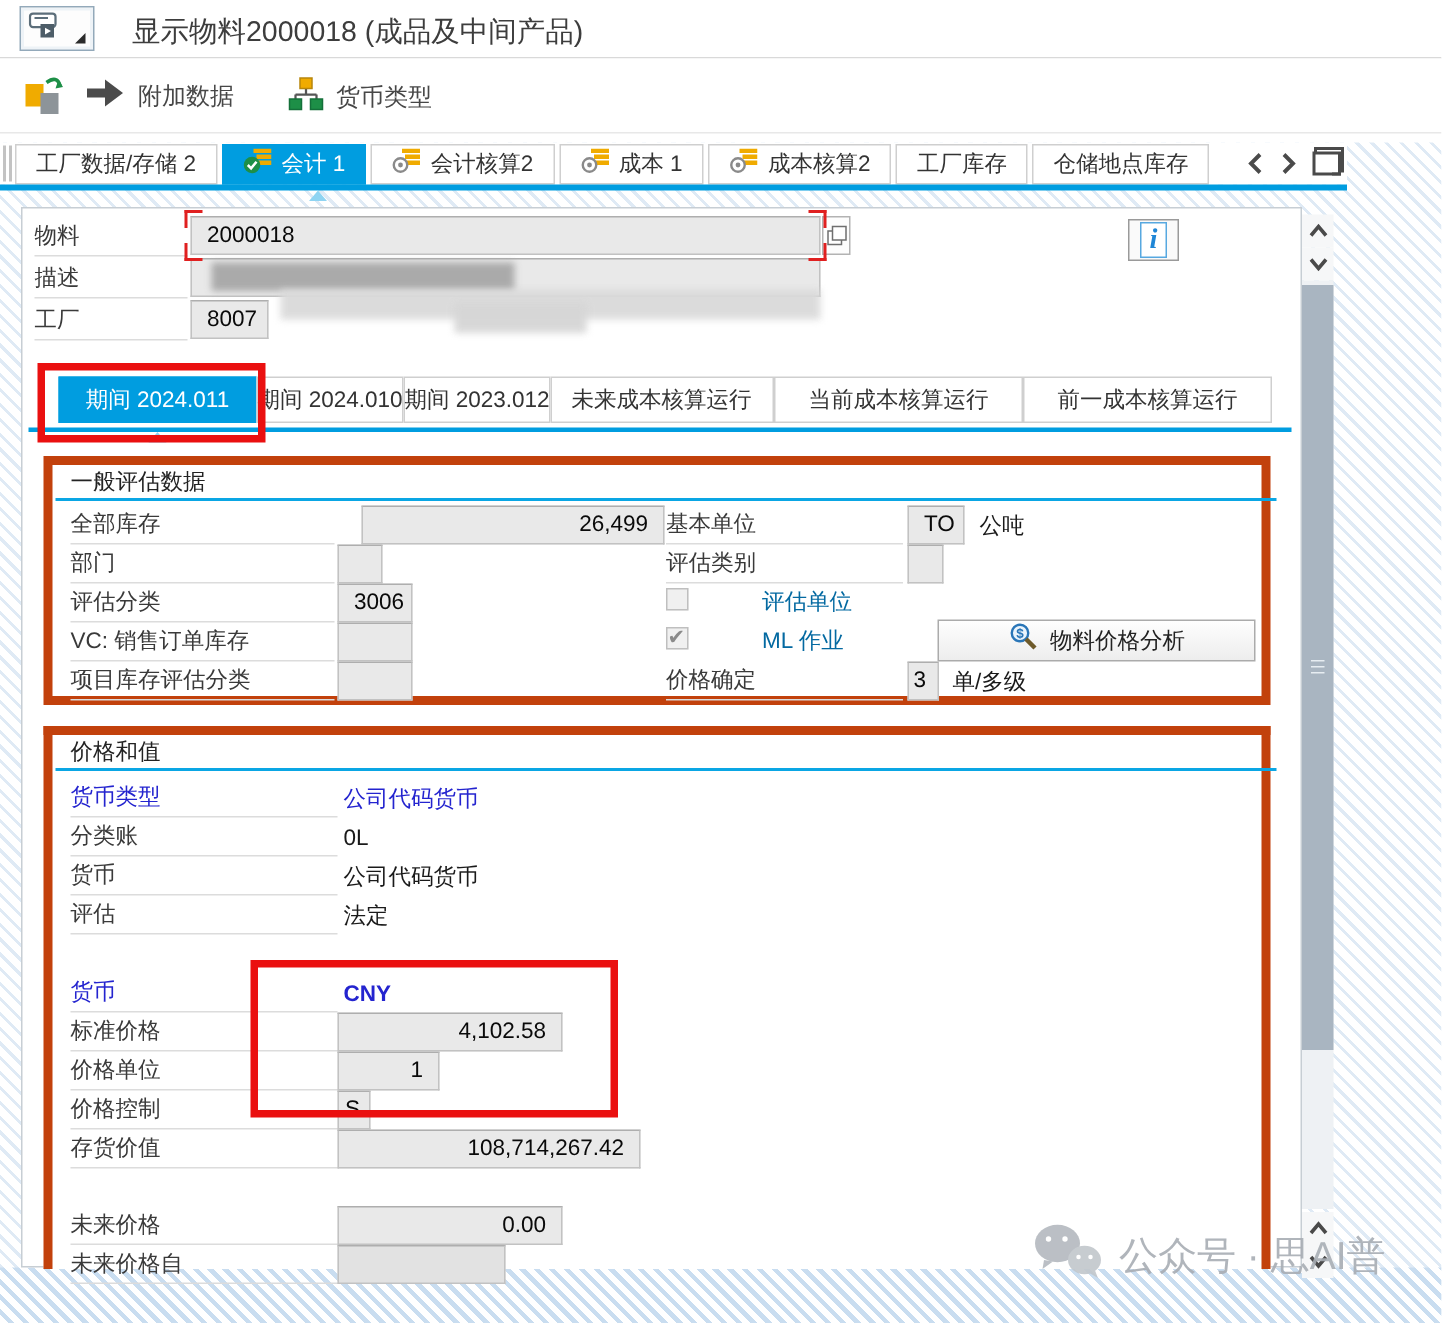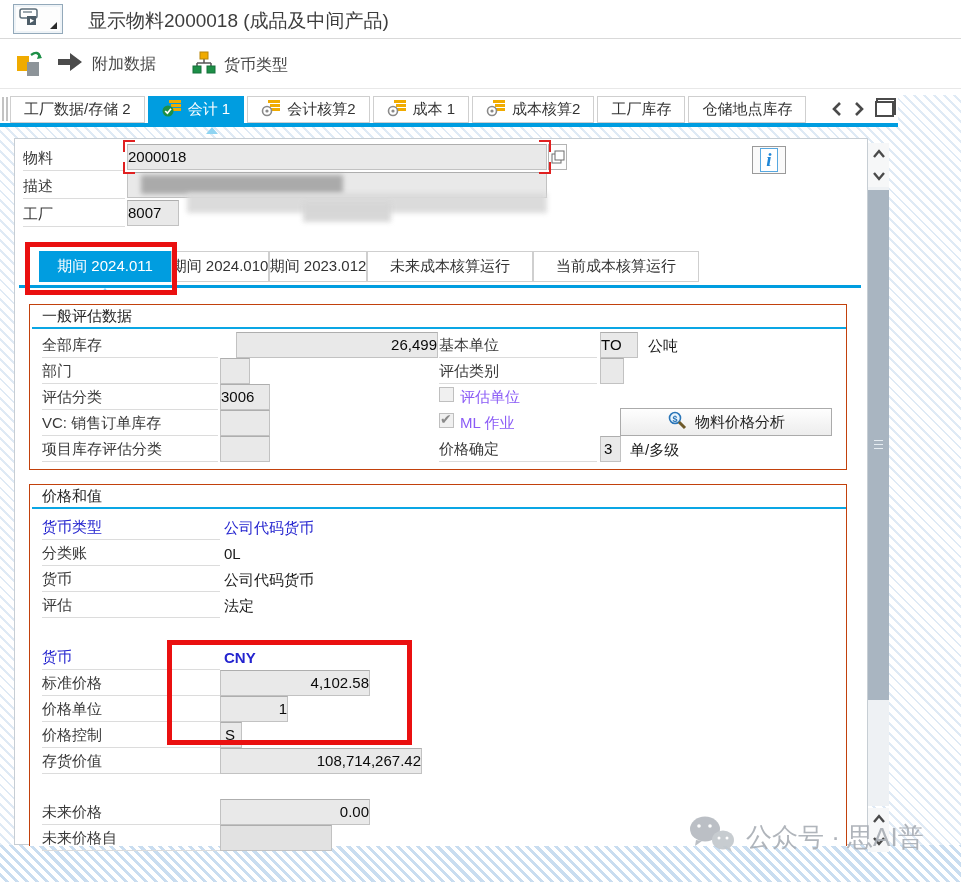--- a/index.html
+++ b/index.html
@@ -36,30 +36,30 @@
   .tab-underline { position:absolute; left:0; top:123px; width:898px; height:4px; background:#009de0; }
   .notch { position:absolute; width:0; height:0; border-left:6px solid transparent; border-right:6px solid transparent;
     border-bottom:7px solid #8fd4f2; }
   .navchev { position:absolute; width:16px; height:20px; cursor:pointer; }
 
   
   .panel { position:absolute; left:14px; top:138px; width:854px; height:707px; background:#fff; border:1px solid #c7ced4; }
 
   .lbl { position:absolute; height:23px; font-size:15px; color:#3a3a3a; border-bottom:1px solid #dcdcdc; line-height:20px; white-space:nowrap; }
   .lbl.link { color:#2424cf; }
-  .lbl.dis { color:#8b5cf6; border-bottom:none; }
+  .lbl.dis { color:#0369a1; border-bottom:none;margin-left:43px; }
   .fld { position:absolute; height:26px; background:#e9e9e9; border:1px solid #c2c2c2; border-top-color:#aeaeae;
-    font-size:15px; color:#0a0a0a; line-height:24px; padding:0 0; white-space:nowrap; }
+    font-size:15px; color:#0a0a0a; line-height:24px; padding:0 10px; white-space:nowrap; }
   .fld.num { text-align:right; }
   .fld.dis { background:#e2e2e2; }
   .txtval { position:absolute; font-size:15px; color:#1a1a1a; line-height:22px; white-space:nowrap; }
   .txtval.link { color:#2424cf; }
 
   
-  .group { position:absolute; border:1px solid #c2410c; background:#fff; }
+  .group { position:absolute; border:6px solid #c2410c; background:#fff; }
   .group-title { position:absolute; left:12px; top:2px; font-size:15px; color:#232323; }
   .group-rule { position:absolute; left:2px; top:22px; height:2px; background:#0aa6e4; }
 
   .cb { position:absolute; width:15px; height:15px; border:1px solid #9a9a9a; background:#fbfbfb; }
   .cb.off { border-color:#bfbfbf; background:#f0f0f0; }
   .cb.on::after { content:"✔"; position:absolute; left:0px; top:-3px; font-size:14px; color:#8a8a8a; }
 
   .btn2 { position:absolute; display:flex; align-items:center; justify-content:center; gap:8px;
     border:1px solid #ababab; background:linear-gradient(#fefefe,#ededed); font-size:15px; color:#222;
     cursor:pointer; font-family:inherit; }
@@ -263,25 +263,28 @@
     <div style="position:absolute;left:24px;top:112px;display:flex;">
       <div class="tab active" style="height:31px;width:132px;justify-content:center;">
         <span>期间 2024.011</span>
       </div>
       <div class="tab" style="height:31px;width:98px;justify-content:center;">
         <span>期间 2024.010</span>
       </div>
       <div class="tab" style="height:31px;width:98px;justify-content:center;">
         <span>期间 2023.012</span>
       </div>
-      <div class="tab" style="height:31px;width:166px;justify-content:center;">
+      <div class="tab" style="height:31px;width:149px;">
         <span>未来成本核算运行</span>
       </div>
       <div class="tab" style="height:31px;width:166px;justify-content:center;">
         <span>当前成本核算运行</span>
+      </div>
+      <div class="tab" style="height:31px;width:166px;justify-content:center;">
+        <span>前一成本核算运行</span>
       </div>
     </div>
     <div style="position:absolute;left:4px;top:146px;width:842px;height:3px;background:#009de0;"></div>
     <div class="notch" style="left:84px;top:149px;"></div>
 
     <div class="group" style="left:14px;top:165px;width:818px;height:166px;">
       <div class="group-title">一般评估数据</div>
       <div class="group-rule" style="width:814px;"></div>
 
       <div class="lbl" style="left:12px;top:30px;width:176px;">全部库存</div>

